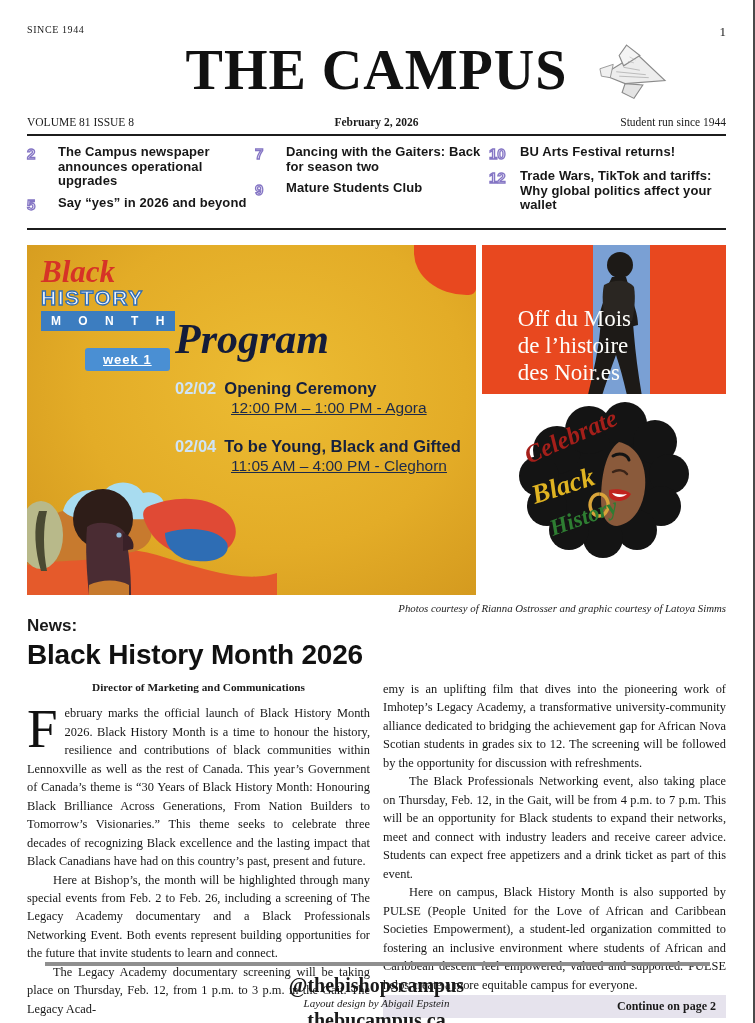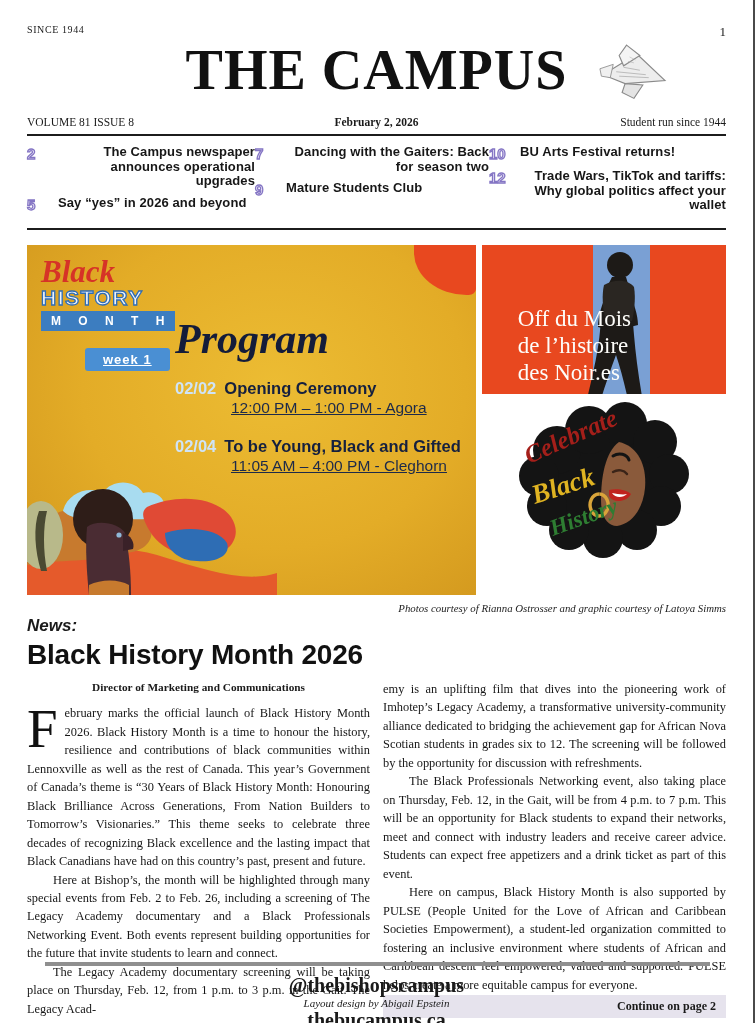--- a/index.html
+++ b/index.html
@@ -28,21 +28,21 @@
   .volume-row .date { flex:1; text-align:center; font-weight:700; }
   .volume-row .tagline { width:230px; text-align:right; }
 
   
   .index { margin-top:6px; border-top:2px solid #1c1c1c; border-bottom:2px solid #1c1c1c;
            padding:9px 0 8px; display:grid; grid-template-columns:228px 234px 1fr; }
   .idx-entry { display:flex; gap:11px; margin-bottom:7px; }
   .idx-num { font-family:"Liberation Sans", sans-serif; font-weight:800; font-size:15px;
              color:#ece8f7; -webkit-text-stroke:1.3px #8475c4; line-height:1.15; min-width:20px; }
   .idx-headline { font-family:"Liberation Sans", sans-serif; font-weight:700; font-size:13px;
-                  line-height:1.12; color:#171717; letter-spacing:0.1px;text-align:right; }
+                  line-height:1.12; color:#171717; letter-spacing:0.1px; }
 
   
   .hero { margin-top:15px; display:flex; gap:6px; height:350px; }
   .poster { position:relative; width:452px; height:100%; overflow:hidden;
             background:radial-gradient(ellipse at 55% 40%, #ecbc33 0%, #e3ac27 55%, #d1961d 100%); }
   .poster-red-corner { position:absolute; top:0; right:0; width:62px; height:50px;
             background:#e8481f; border-radius:0 0 12% 85%; }
   .bhm-badge { position:absolute; left:14px; top:12px; }
   .bhm-black { font-family:"Liberation Serif", serif; font-style:italic; font-weight:700;
                font-size:31px; color:#d63327; line-height:0.95; }
@@ -66,21 +66,21 @@
   .french-poster { position:relative; height:149px; background:#e8481f; overflow:hidden; }
   .stripe { position:absolute; left:111px; top:0; bottom:0; width:57px; background:#7aa0d4; }
   .silhouette { position:absolute; left:86px; top:2px; width:110px; height:181px; }
   .french-text { position:absolute; left:36px; top:60px; color:#fdfdfa; font-size:23px;
                  line-height:1.18; font-family:"Liberation Serif", serif; }
   .afro-wrap { flex:1; display:flex; justify-content:center; align-items:flex-start;
                background:#fff; padding-top:4px; }
 
   
   .caption { text-align:right; font-style:italic; font-size:10.8px; margin-top:7px; color:#222; }
-  .news-label { font-family:"Liberation Sans", sans-serif; font-style:italic; font-weight:700;
+  .news-label { font-family:"Liberation Sans", sans-serif; font-weight:700;
                 font-size:17px; margin-top:2px; }
   .article-title { font-family:"Liberation Sans", sans-serif; font-weight:800; font-size:28px;
                    letter-spacing:-0.2px; margin-top:3px; color:#111; }
   .cols { display:flex; gap:13px; margin-top:9px; min-height:274px; }
   .col { width:50%; display:flex; flex-direction:column; }
   .byline { text-align:center; font-weight:700; font-size:11.3px; line-height:1.35; margin-bottom:9px; }
   .col p { font-size:12.4px; line-height:1.49; text-align:justify; color:#161616; }
   .col p.indent { text-indent:26px; }
   .dropcap { float:left; font-size:55px; line-height:0.8; padding:3px 7px 0 0; font-weight:500; color:#111; }
   .continue-bar { margin-top:auto; background:#e6e3ed; text-align:right; font-weight:700;

